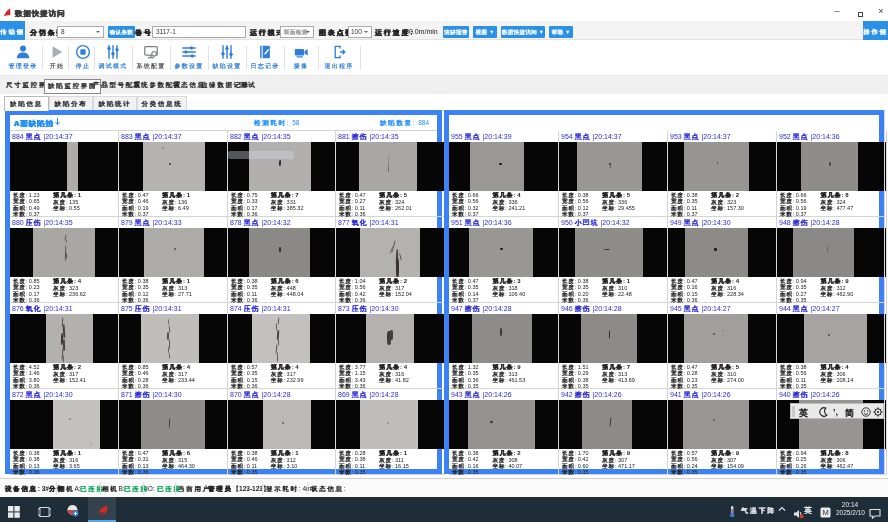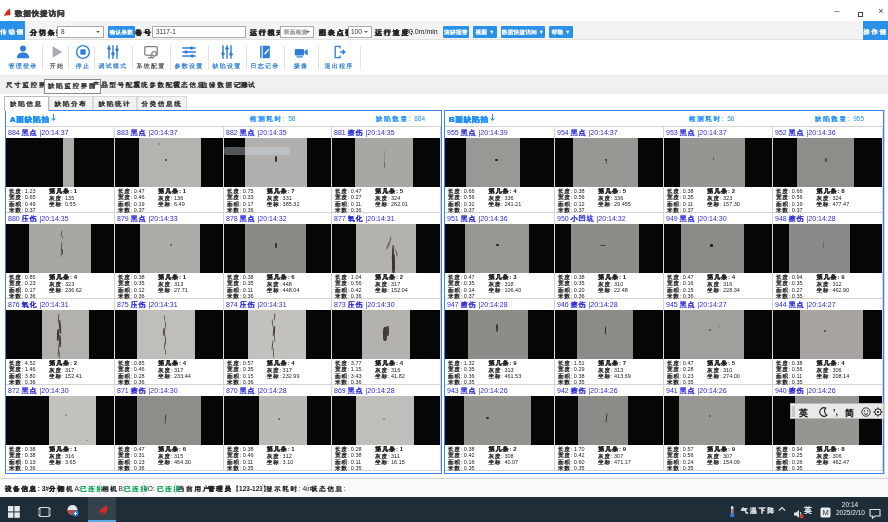--- a/index.html
+++ b/index.html
@@ -25,21 +25,21 @@
 #tb2 .sep{position:absolute;top:6px;width:1px;height:24px;background:#e3e3e3}
 
 #tabs{position:absolute;left:0;top:76px;width:888px;height:18px;background:#f0f0f0}
 #tabs .t{position:absolute;top:3px;font-size:6.5px;color:#2a2a2a;padding:2px 3px}
 #tabs .sel{border:1px solid #8a8a8a;background:#fbfbfb}
 
 #stabs{position:absolute;left:0;top:94px;width:888px;height:16px;background:#fff}
 #stabs .t{position:absolute;top:2px;height:14px;font-size:6.5px;color:#2a2a2a;text-align:center;border:1px solid #d9d9d9;border-bottom:none;background:#f2f2f2;line-height:13px}
 #stabs .sel{background:#fff;border-color:#bbb;height:15px;z-index:2}
 
-.panel{position:absolute;top:110px;height:364px;border:1px solid #3b82f6;background:#fff}
+.panel{position:absolute;top:110px;height:364px;border:5px solid #3b82f6;background:#fff}
 .phead{position:absolute;left:0;top:0;right:0;height:16px;border-bottom:1px solid #d5d5d5}
 .pa{position:absolute;left:4px;top:3px;font-size:7.5px;font-weight:bold;color:#1e8fff}
 .pb{position:absolute;top:4px;font-size:6.5px;color:#1e8fff}
 .pa .z{letter-spacing:.12em}
 .ch .z{letter-spacing:.14em}
 .inf .z{letter-spacing:.16em}
 .cell{position:absolute;height:86px;border-right:1px solid #d5d5d5;border-bottom:1px solid #d5d5d5}
 .ch{position:absolute;left:2px;top:1px;font-size:7px;color:#2a2ad8;white-space:nowrap}
 .im{position:absolute;left:0;top:11px;right:0;height:49px;overflow:hidden}
 .inf{position:absolute;left:0;top:60px;right:0;bottom:0;font-size:5.5px;color:#222}
@@ -537,27 +537,20 @@
         </div>
 <div class="ir">
           <div class="b"><i class="z">第几条</i>: 1</div>
           <div><i class="z">灰度</i>: 311</div>
           <div><i class="z">坐标</i>: 16.15</div>
         </div>
       </div>
 </div>
   </div>
 <div class="panel" style="left:444px;width:440px">
-<div class="phead">
-      <span class="pa"><i class="z">B面缺陷拍</i><svg width="5" height="8" viewBox="0 0 5 8" style="margin-left:1px">
-          <path d="M2.5 0 V6 M0.6 4.2 L2.5 6.6 L4.4 4.2" stroke="#1e8fff" stroke-width="1" fill="none"></path>
-        </svg></span>
-      <span class="pb" style="left:244px"><i class="z">检测耗时</i>:&nbsp; 56</span>
-      <span class="pb" style="left:370px"><i class="z">缺陷数量</i>:&nbsp; 955</span>
-    </div>
     <div class="cell" style="left:0px;top:16px;width:110px">
 <div class="ch">955 <i class="z">黑点</i> |20:14:39</div>
 <div class="im" style="background:linear-gradient(90deg,#060606 0% 19%,#9a9895 19% 69%,#060606 69% 100%)">
         <i style="position:absolute;left:46%;top:42%;width:2.6px;height:2.6px;background:#1b1a18;border-radius:50%;"></i>
       </div>
 <div class="inf">
         <div class="il">
           <div><i class="z">长度</i>: 0.66</div>
           <div><i class="z">宽度</i>: 0.56</div>
           <div><i class="z">面积</i>: 0.32</div>

